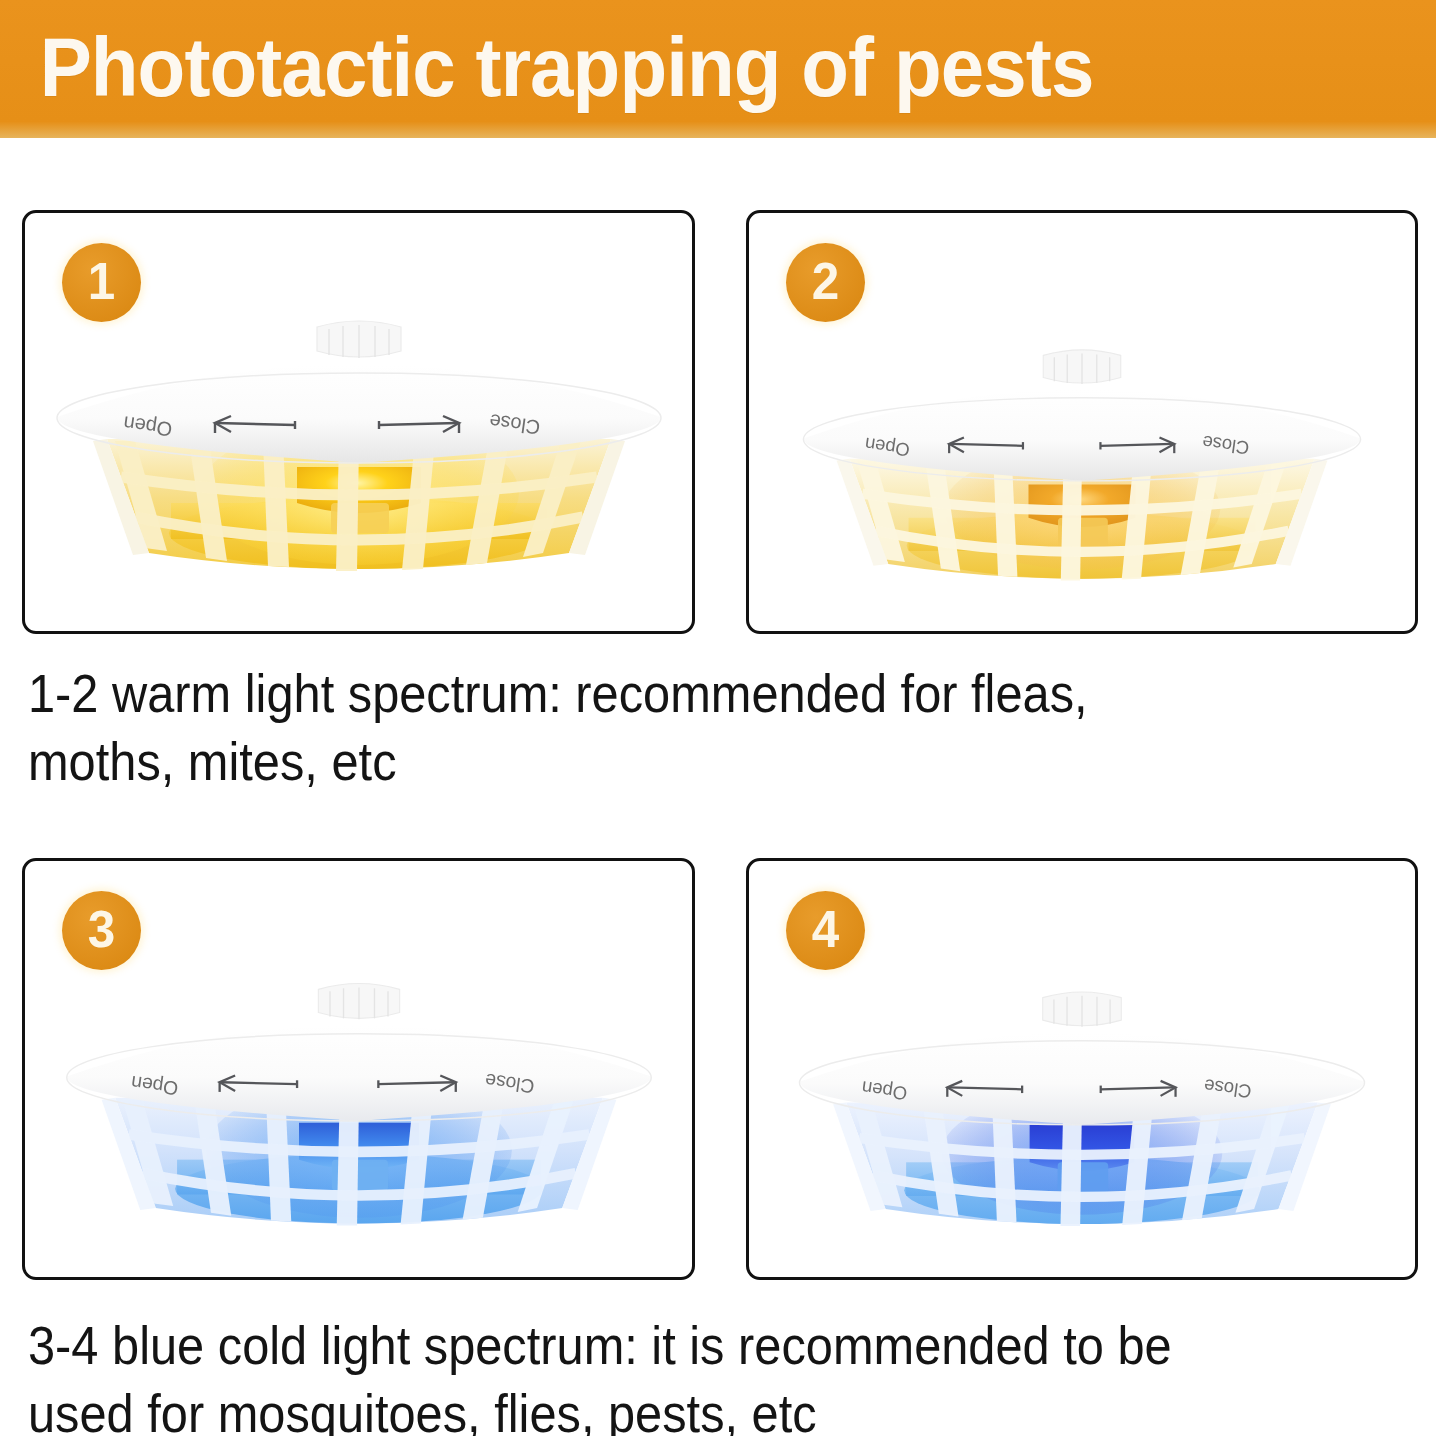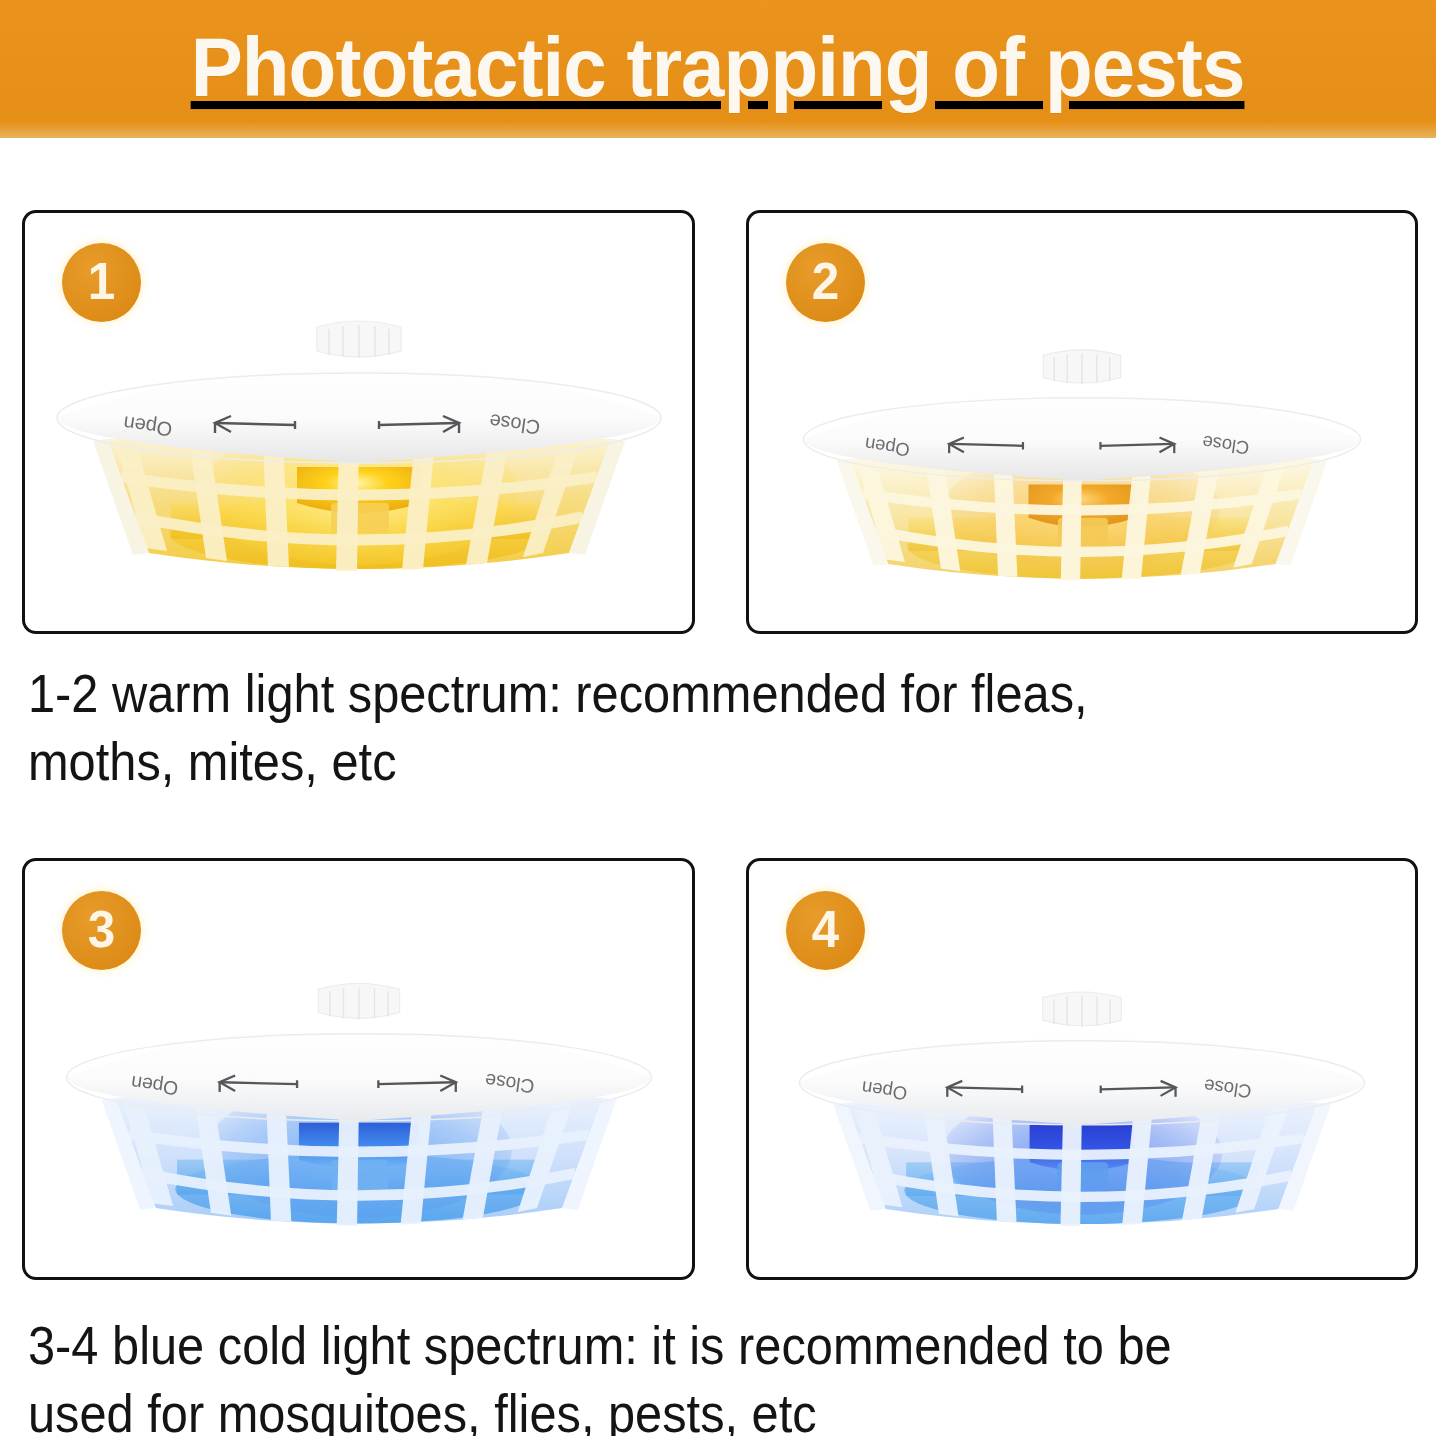--- a/index.html
+++ b/index.html
@@ -20,23 +20,21 @@
   .banner {
     position: absolute;
     left: 0;
     top: 0;
     width: 1436px;
     height: 138px;
     background: #e8911b;
     background: linear-gradient(180deg, #ea931d 0%, #e68f17 88%, #e7b45c 100%);
     display: flex;
     align-items: center;
-    justify-content: center;
     overflow: hidden;
-    text-decoration: underline;
   }
   .banner-title {
     color: #fdf8ef;
     font-family: "Liberation Sans Narrow", "Liberation Sans", sans-serif;
     font-size: 84px;
     font-weight: bold;
     letter-spacing: -1px;
     line-height: 1;
     transform: scaleX(0.93);
     transform-origin: center;

